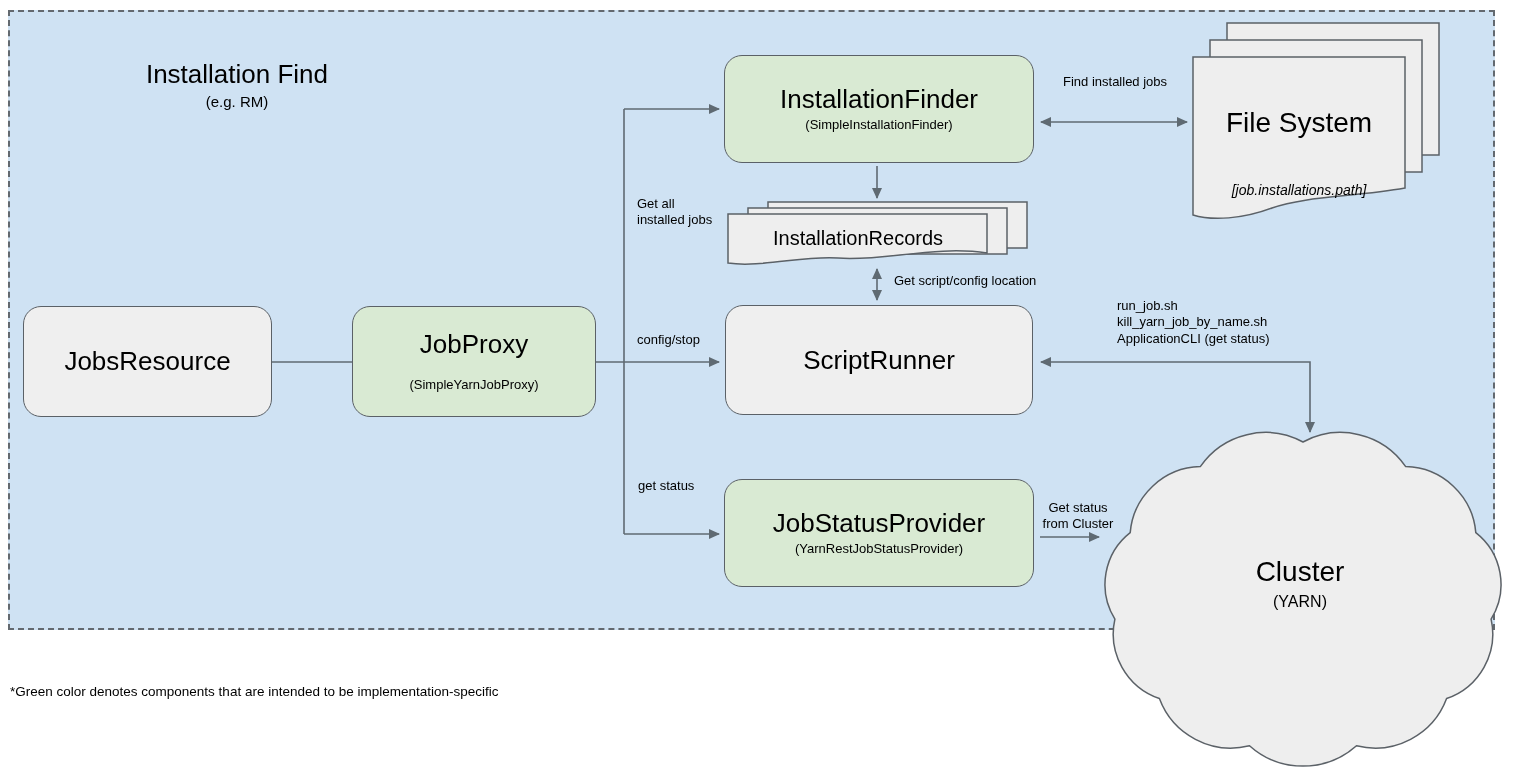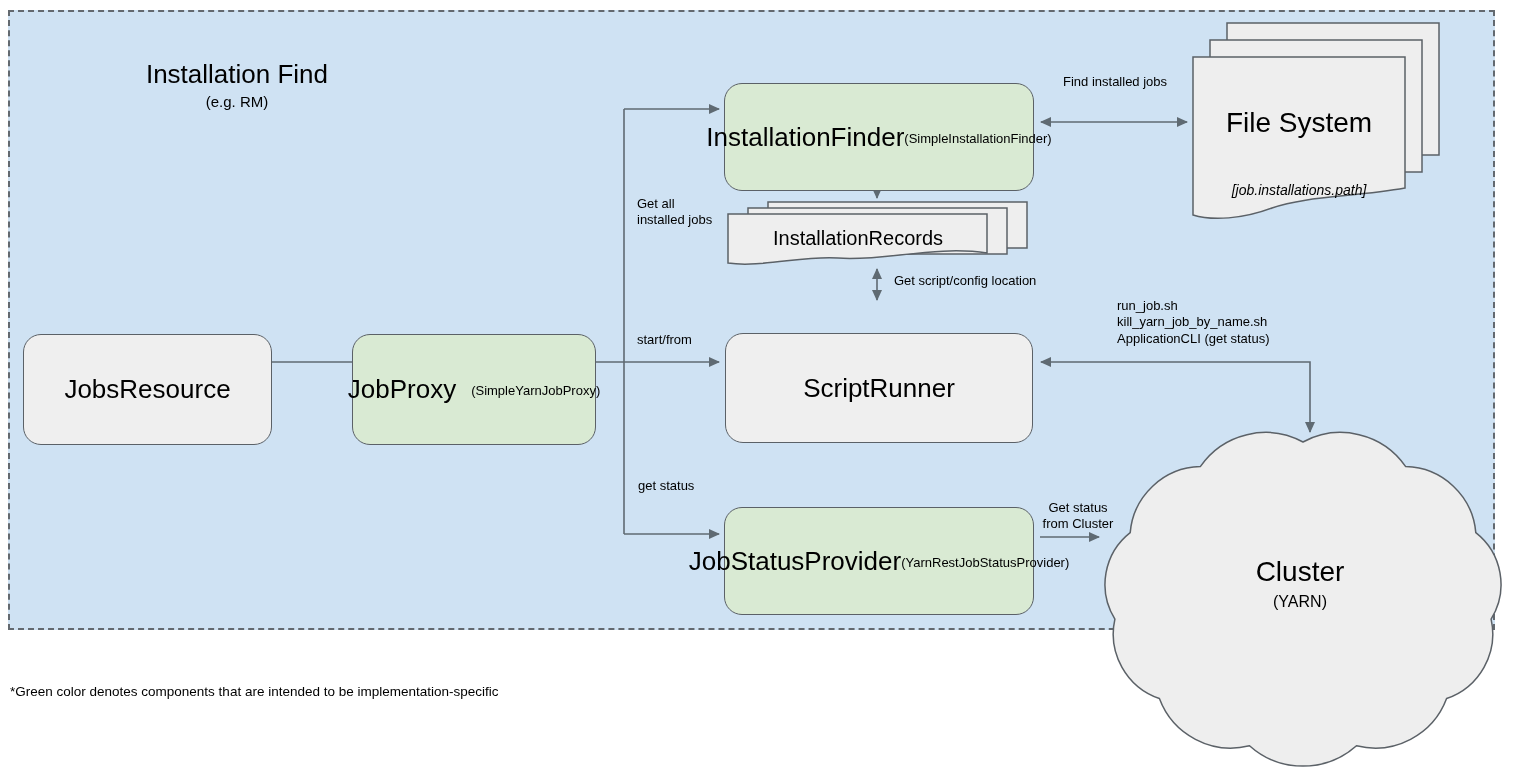--- a/index.html
+++ b/index.html
@@ -12,23 +12,22 @@
     font-family:"Liberation Sans", sans-serif; color:var(--text); background:#fff;
   }
   .host-box{
     position:absolute; left:8px; top:10px; width:1483px; height:616px;
     background:var(--container-fill); border:2px dashed var(--dash-border);
   }
   .overlay{position:absolute; left:0; top:0; width:1521px; height:768px; z-index:2;}
   .node{
     position:absolute; z-index:3; box-sizing:border-box;
     border:1.6px solid var(--border); border-radius:18px;
-    display:flex; flex-direction:row; align-items:center; justify-content:center;
+    display:flex; flex-direction:column; align-items:center; justify-content:center;
     text-align:left;
-    margin-top:28px;
   }
   .node.green{background:var(--green-fill);}
   .node.gray{background:var(--gray-fill);}
   .node-title{font-size:26px; line-height:1.1;}
   .node-sub{font-size:13px; line-height:1.2; margin-top:3px;}
   .shape-label{position:absolute; z-index:3; text-align:center;}
   .shape-title{font-size:28px; line-height:1.1;}
   .shape-sub{font-size:14px; line-height:1.2; margin-top:4px;}
   .shape-sub.italic{font-style:italic;margin-top:43px;}
   .host-title-wrap{position:absolute; left:87px; top:60px; width:300px; text-align:center; z-index:3;}
@@ -119,21 +118,21 @@
   </div>
 
   <div class="shape-label" style="left:1200px; top:557px; width:200px;">
     <div class="shape-title">Cluster</div>
     <div class="shape-sub" style="font-size:16px;">(YARN)</div>
   </div>
 
   <div class="edge-label" style="left:1063px; top:74px;">Find installed jobs</div>
   <div class="edge-label" style="left:637px; top:196px;">Get all
 installed jobs</div>
-  <div class="edge-label" style="left:637px; top:332px;">start/from</div>
+  <div class="edge-label" style="left:637px; top:332px;">config/stop</div>
   <div class="edge-label" style="left:638px; top:478px;">get status</div>
   <div class="edge-label" style="left:894px; top:273px;">Get script/config location</div>
   <div class="edge-label" style="left:1117px; top:298px;">run_job.sh
 kill_yarn_job_by_name.sh
 ApplicationCLI (get status)</div>
   <div class="edge-label center" style="left:1035px; top:500px; width:86px;">Get status
 from Cluster</div>
 
   <div class="note">*Green color denotes components that are intended to be implementation-specific</div>
 </div>

